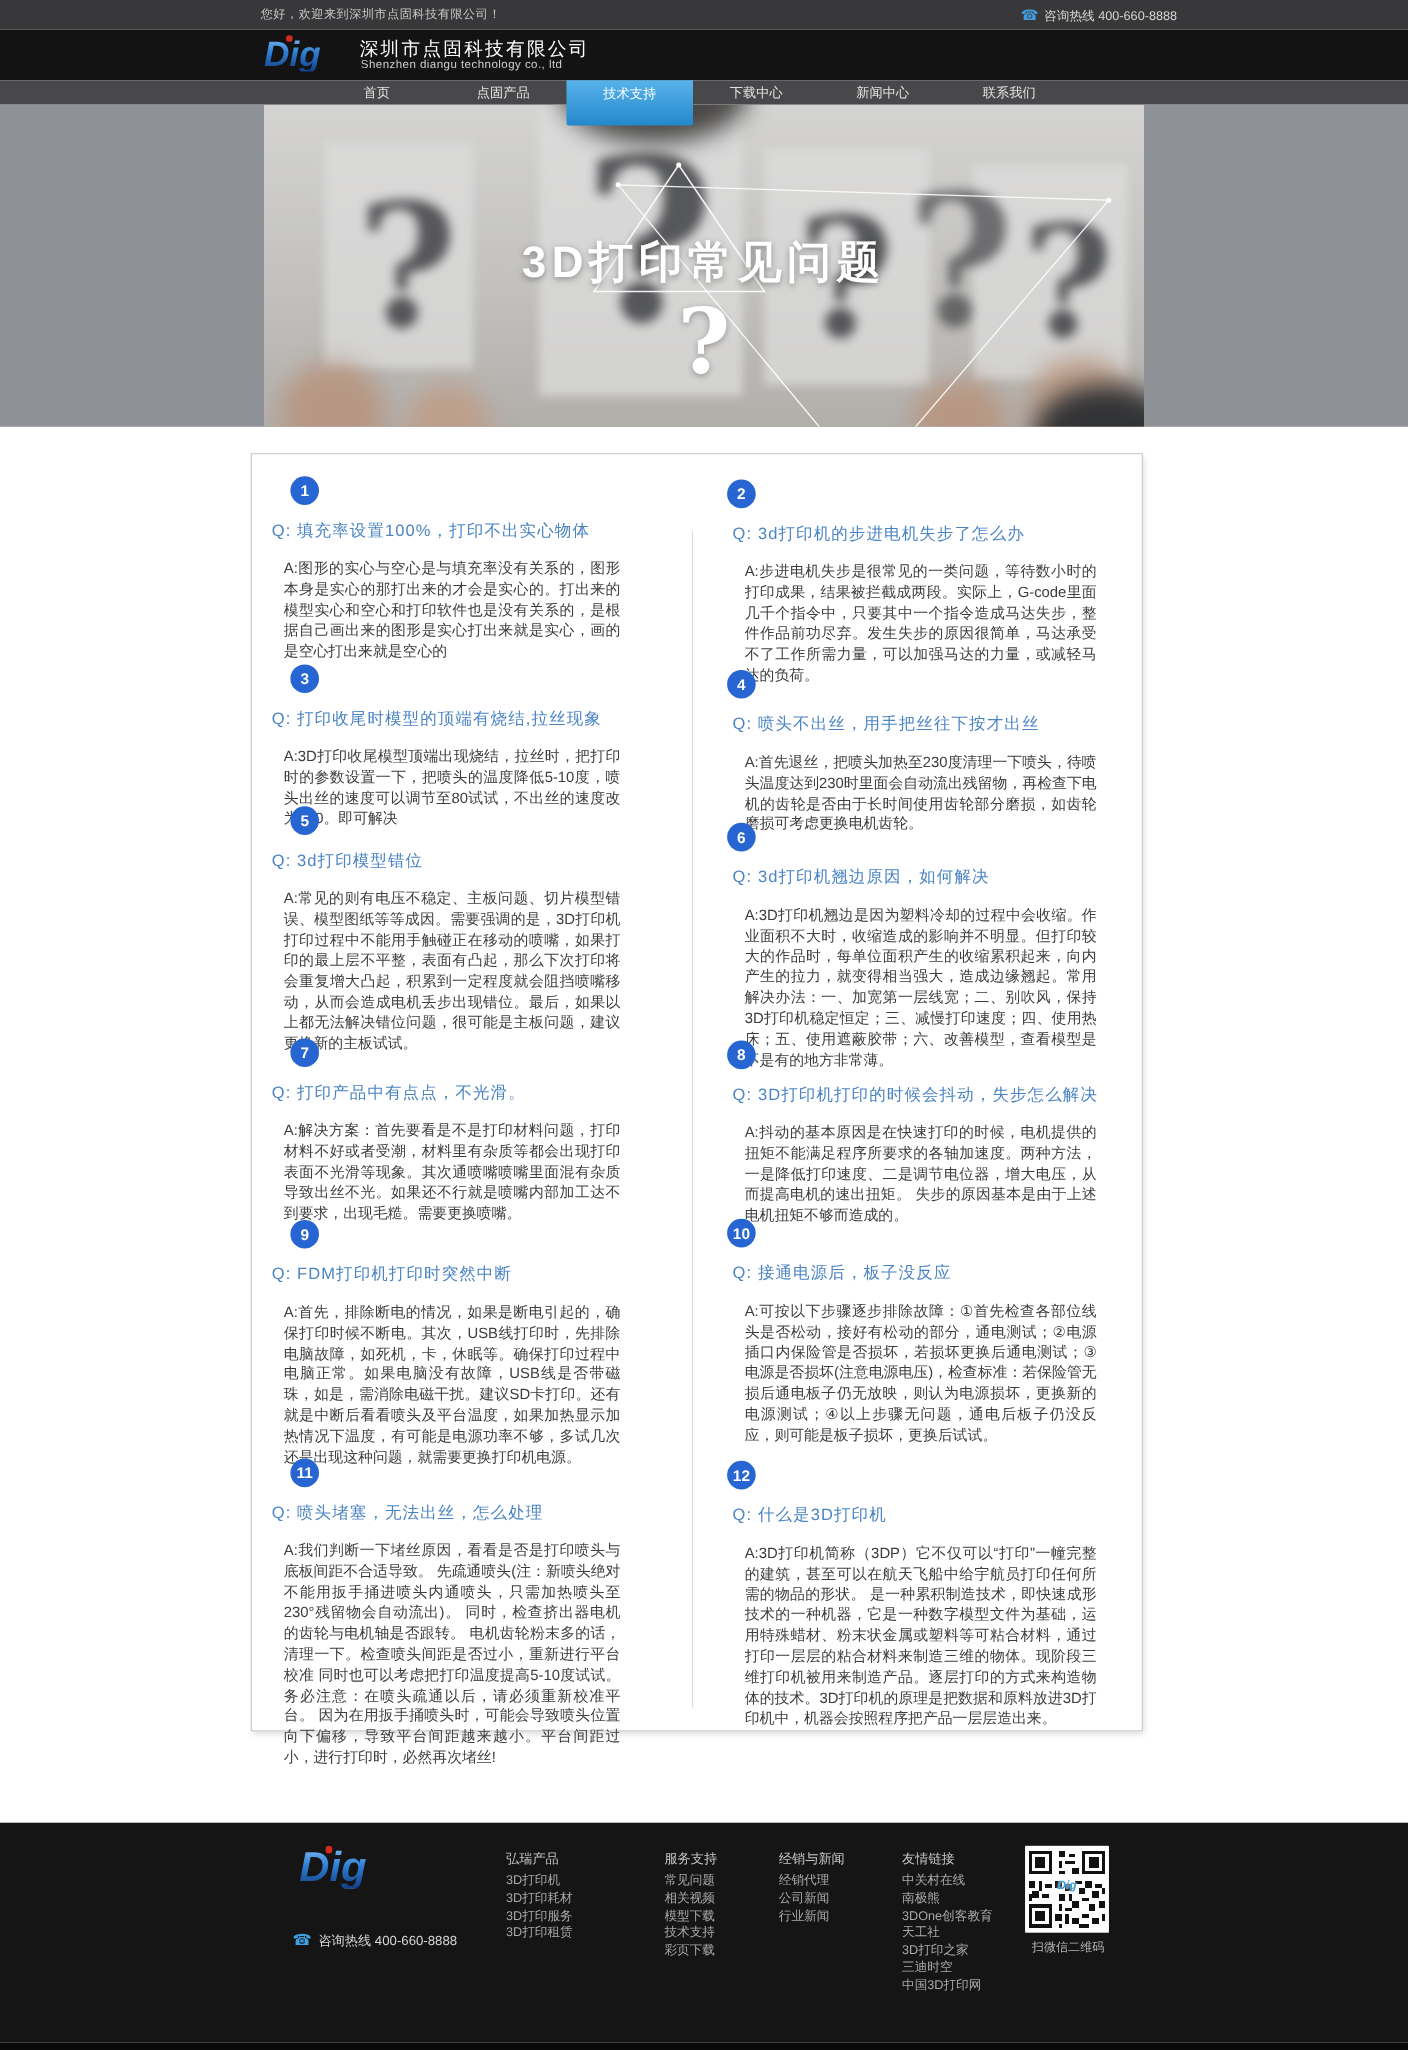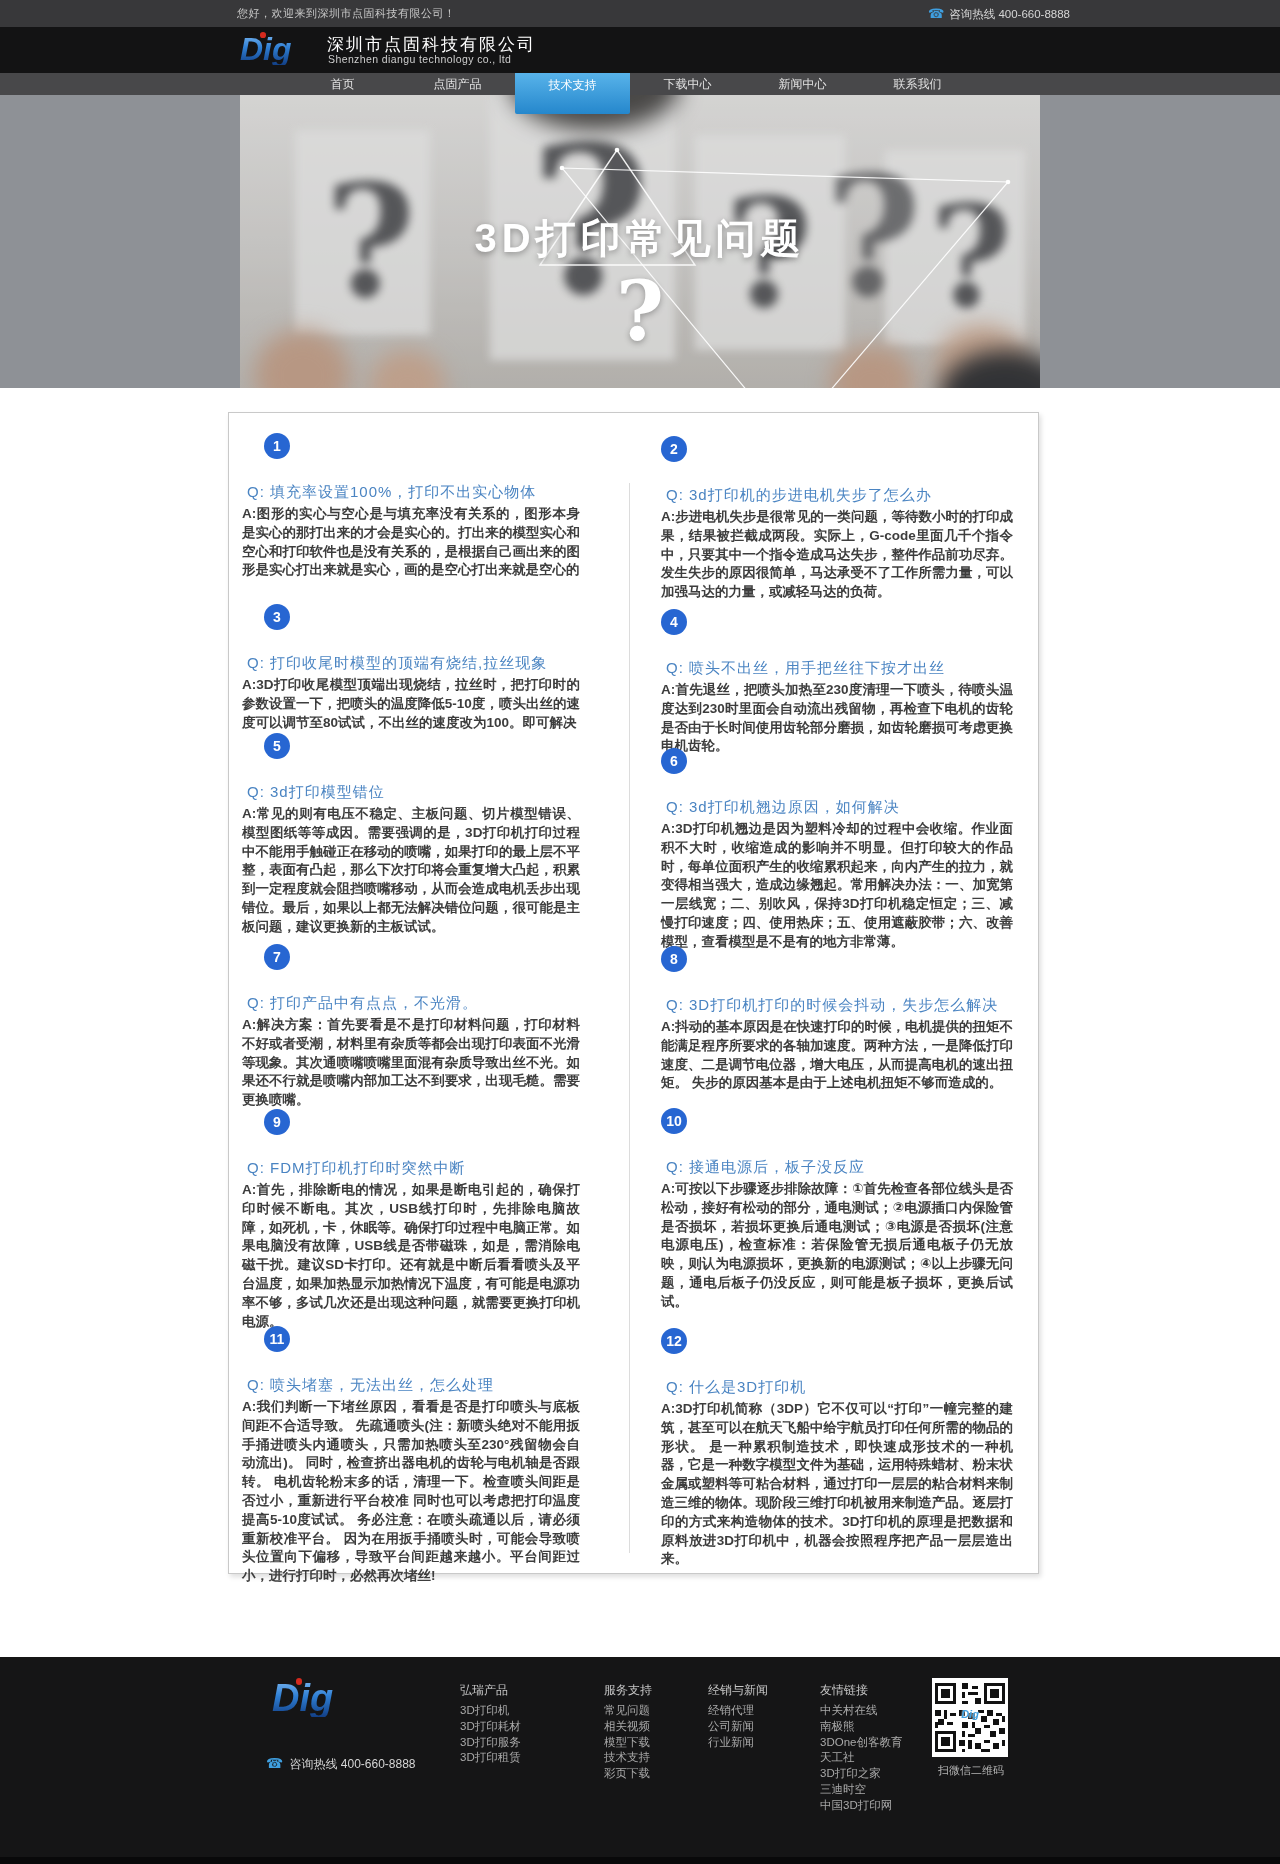--- a/index.html
+++ b/index.html
@@ -40,22 +40,22 @@
   .hero-qmark{position:absolute;left:0;top:168px;width:1280px;text-align:center;font-size:82px;font-weight:bold;color:#ffffff;font-family:"DejaVu Serif","Liberation Serif",serif;text-shadow:0 2px 6px rgba(0,0,0,.3);}
   
   .card{position:absolute;left:228px;top:412px;width:809px;height:1160px;background:#ffffff;border:1px solid #c9c9c9;box-shadow:2px 3px 5px rgba(0,0,0,.13);}
   .divider{position:absolute;left:400px;top:70px;height:1070px;width:0;border-left:1px solid #dcdcdc;}
   .faq-item{position:absolute;}
   .faq-item.colL{left:13px;width:338px;}
   .faq-item.colR{left:432px;width:352px;}
   .num{width:26px;height:26px;border-radius:50%;background:#2766d2;color:#fff;font-size:14px;font-weight:bold;text-align:center;line-height:26px;}
   .colL .num{margin-left:22px;}
   .colR .num{margin-left:0;}
-  .faq-q{margin:24px 0 3px 5px;font-size:15px;color:#4a84c2;letter-spacing:1px;}
-  .faq-a{margin:0;font-size:13.5px;color:#3d3d3d;line-height:18.8px;text-align:justify;font-weight:bold;}
+  .faq-q{margin:14px 0 3px 5px;font-size:15px;color:#4a84c2;letter-spacing:1px;}
+  .faq-a{margin:16px;font-size:13.5px;color:#3d3d3d;line-height:18.8px;text-align:justify;}
   
   .footer{position:absolute;left:0;top:1657px;width:1280px;height:200px;background:#151516;}
   .footer-strip{position:absolute;left:0;top:1857px;width:1280px;height:7px;background:#09090a;}
   .footer .logo{position:absolute;left:272px;top:22px;font-size:38px;}
   .f-hot{position:absolute;left:266px;top:98px;font-size:12px;color:#d6d6d6;}
   .f-hot .phone-ic{color:#3f9fe0;font-size:14px;margin-right:6px;}
   .f-col{position:absolute;top:25px;}
   .f-col-title{font-size:12px;color:#c6c6c6;margin-bottom:4px;}
   .f-link{font-size:11.5px;color:#a9a9a9;line-height:15.8px;cursor:pointer;}
   .qr-box{position:absolute;left:932px;top:21px;width:76px;height:79px;background:#ffffff;padding:0;}

